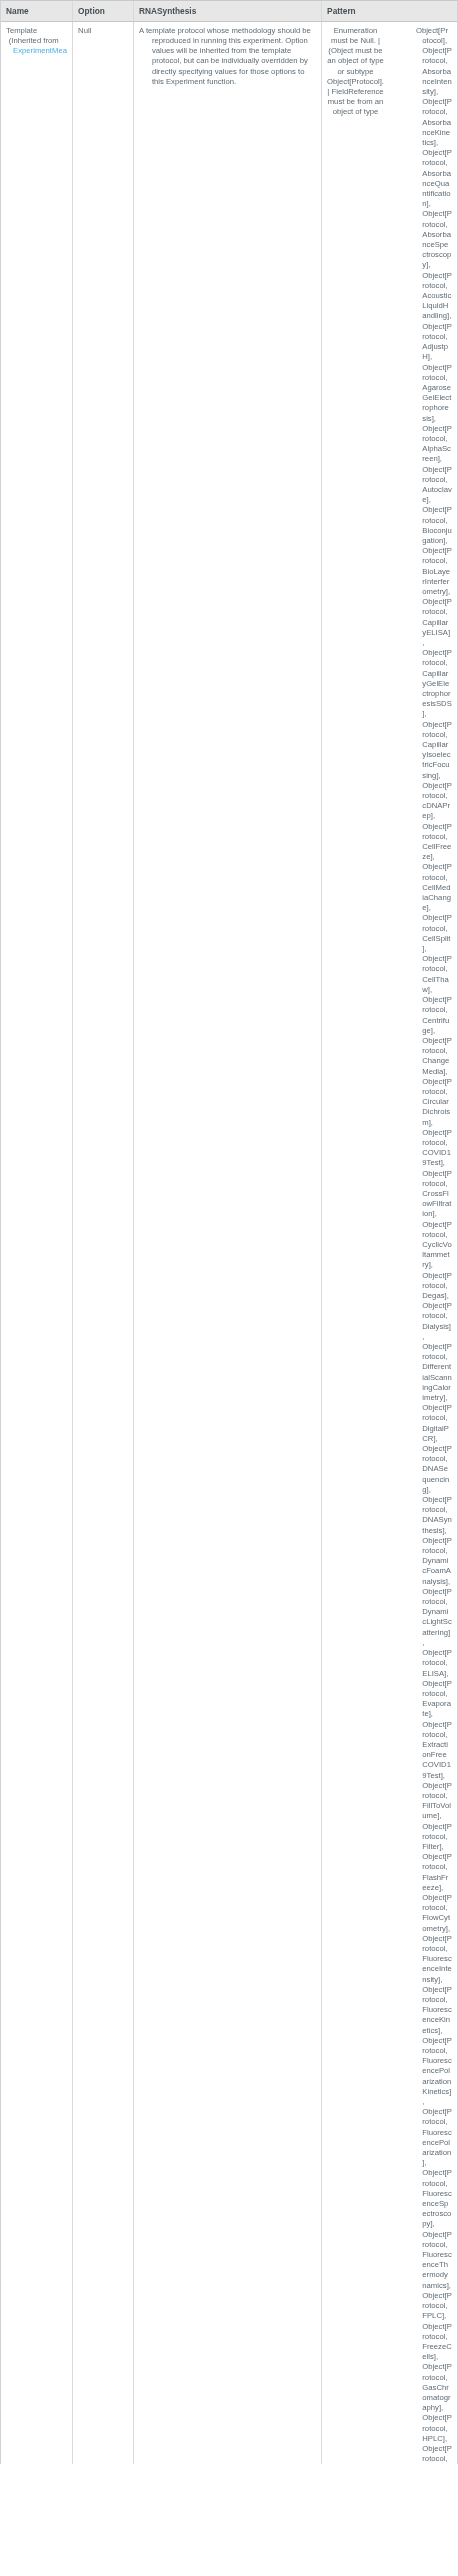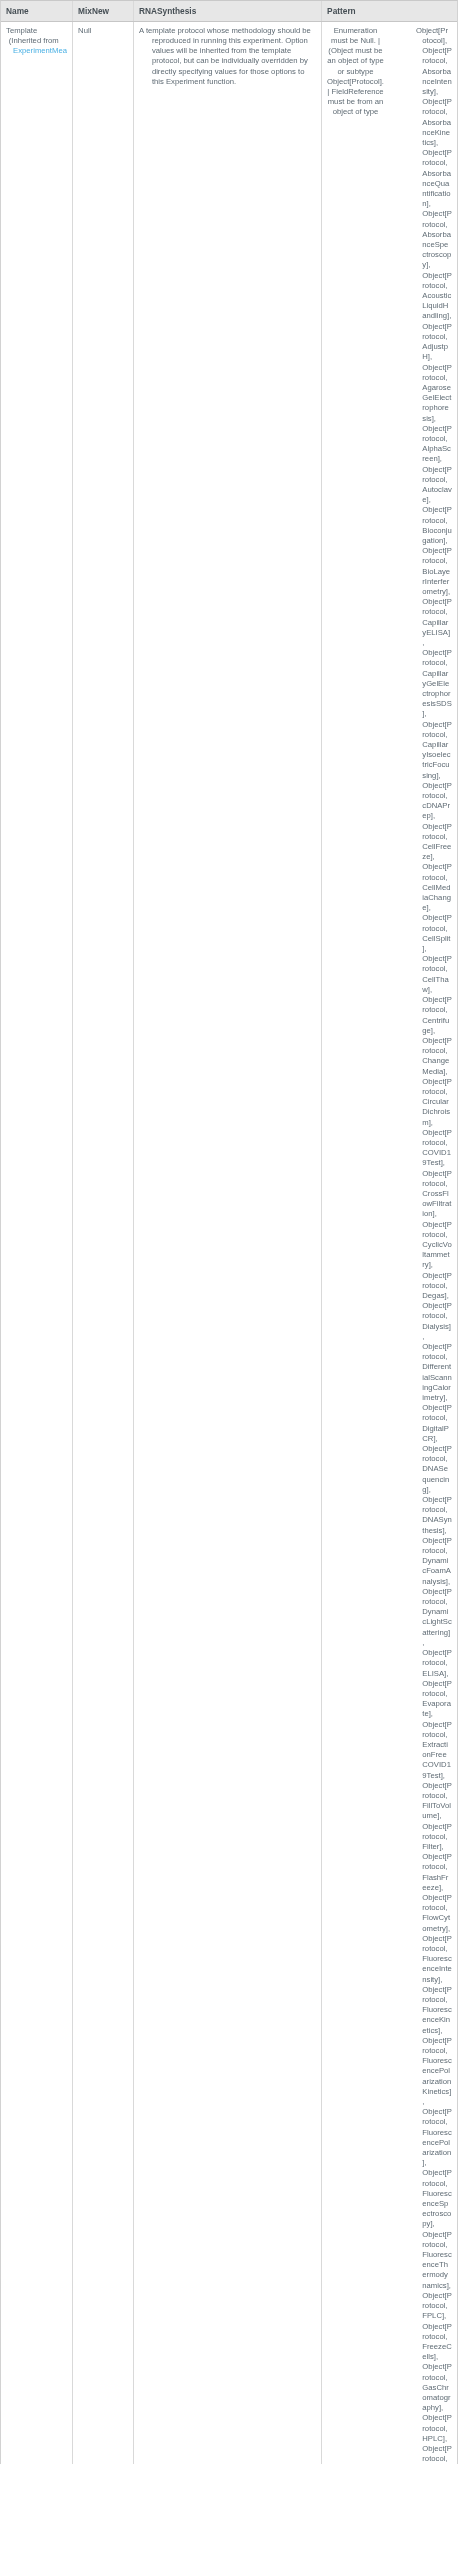--- a/index.html
+++ b/index.html
@@ -96,21 +96,21 @@
     flex: 0 0 auto;
   }
 </style>
 </head>
 <body>
 
 <div class="doc-table">
 
   <div class="trow thead">
     <div class="cell">Name</div>
-    <div class="cell">MixNew</div>
+    <div class="cell">Option</div>
     <div class="cell">RNASynthesis</div>
     <div class="cell">Pattern</div>
   </div>
 
   <div class="trow row-body row-template">
     <div class="cell vcenter">
       <span class="name-line1">Template</span>
       <span class="name-line2">(Inherited from</span>
       <a class="name-link">ExperimentMeasureC</a>
     </div>

